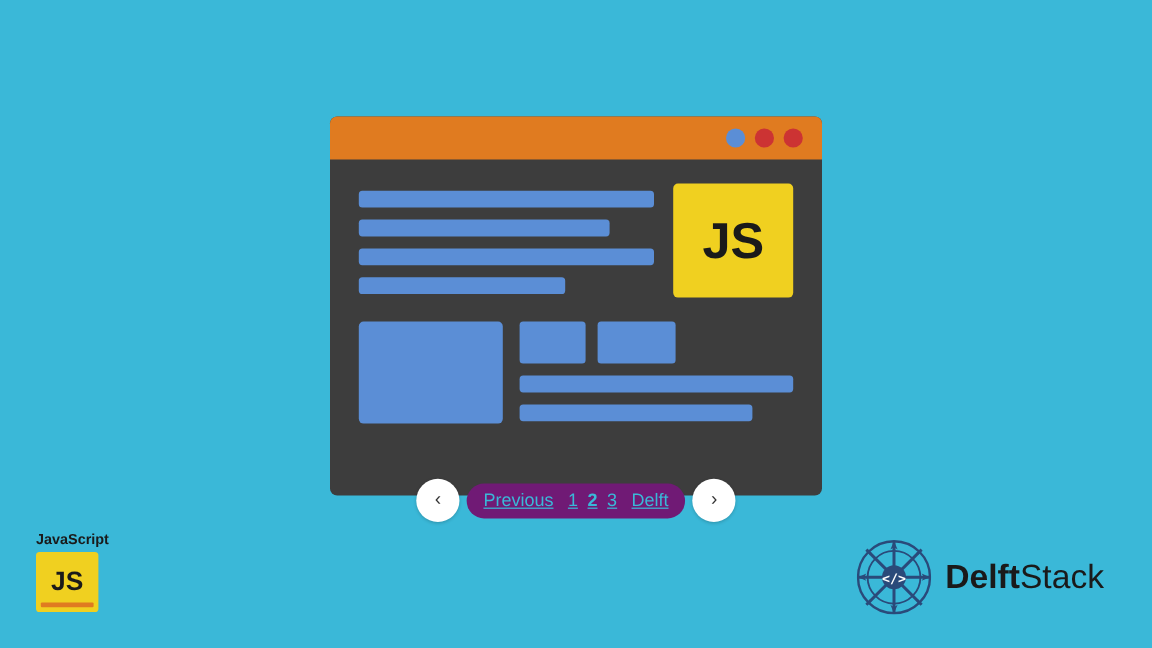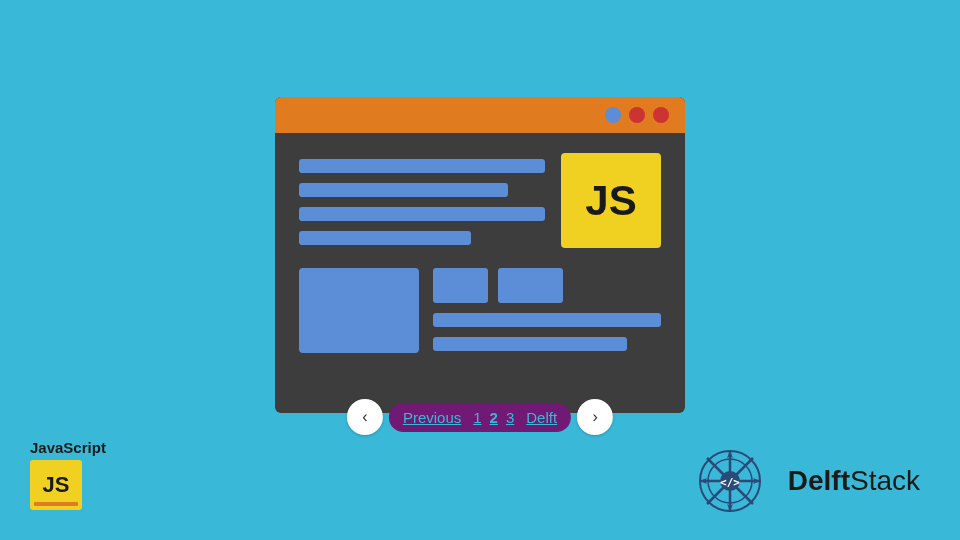--- a/index.html
+++ b/index.html
@@ -192,21 +192,21 @@
       position: absolute;
       bottom: 30px;
       left: 30px;
       display: flex;
       flex-direction: column;
       align-items: flex-start;
       gap: 4px;
     }
 
     .js-logo-text {
-      font-size: 15px;
+      font-size: 12px;
       font-weight: bold;
       color: #1a1a1a;
       font-family: Arial, sans-serif;
     }
 
     .js-logo-badge {
       width: 52px;
       height: 50px;
       background: #f0d020;
       border-radius: 3px;
@@ -243,21 +243,20 @@
     .delftstack-icon {
       width: 62px;
       height: 62px;
     }
 
     .delftstack-name {
       font-size: 28px;
       color: #1a1a1a;
       font-family: Arial, sans-serif;
       font-weight: normal;
-      margin-left: 15px;
     }
 
     .delftstack-name strong {
       font-weight: bold;
     }
   </style>
 </head>
 <body>
 
 <div class="browser-window">

